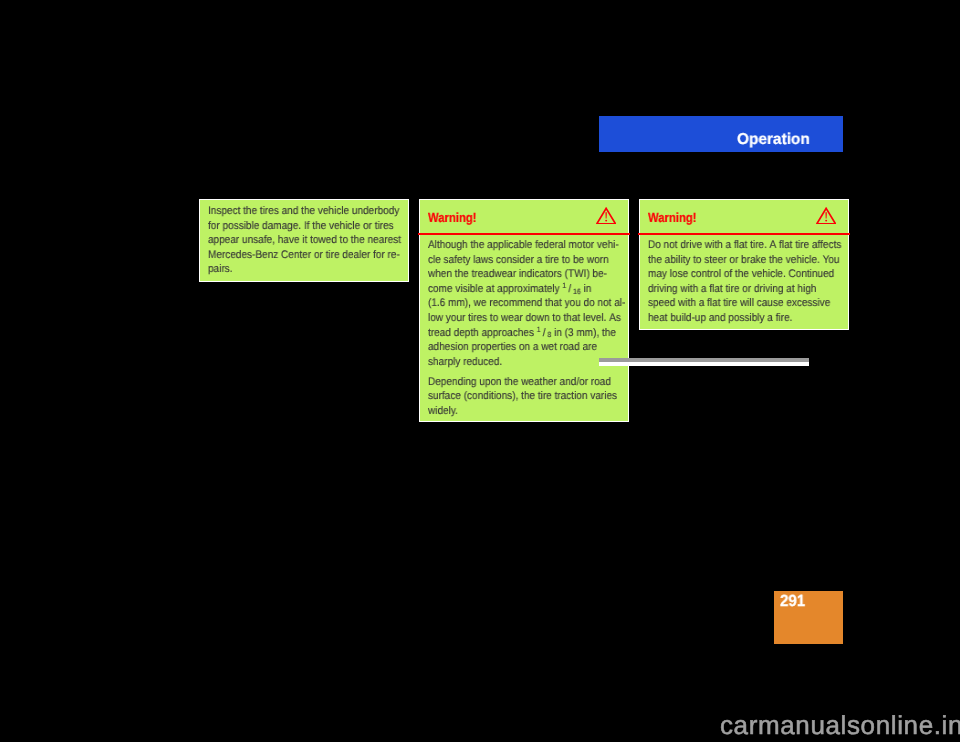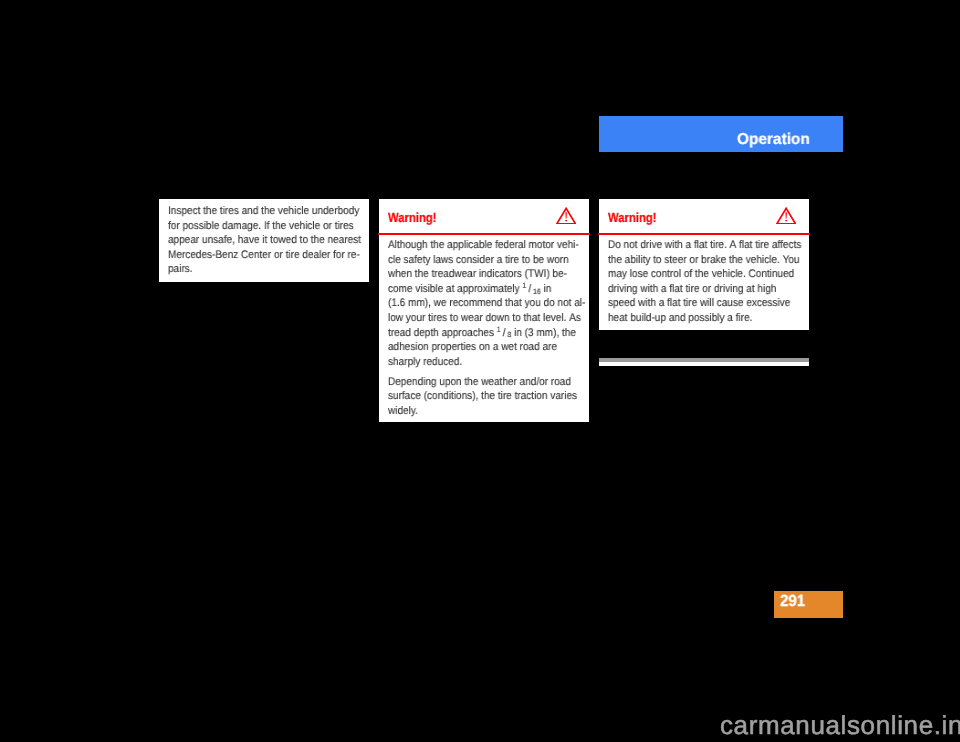--- a/index.html
+++ b/index.html
@@ -34,24 +34,25 @@
     font-weight: bold;
     transform: scaleX(0.975);
     transform-origin: 0 0;
     white-space: nowrap;
     -webkit-text-stroke: 0.22px #ffffff;
   }
 
   
   .box {
     position: absolute;
-    background: #ffffff;
+    background: #bef264;
     box-sizing: border-box;
     color: #373737;
     border: 1.3px solid #ffffff;
+    margin-left: 40px;
   }
   .col1 { left: 158.6px; top: 198.7px; width: 210.7px; height: 83.4px; }
   .col2 { left: 378.6px; top: 198.7px; width: 210.7px; height: 223.4px; }
   .col3 { left: 598.6px; top: 198.7px; width: 210.7px; height: 131.4px; }
 
   .body-text {
     will-change: transform;
     position: absolute;
     left: 8.1px;
     width: 215px;
@@ -105,21 +106,21 @@
     left: 599px; top: 358px;
     width: 210px; height: 8px;
   }
   .rule .g { height: 4px; background: #9b9b9b; }
   .rule .w { height: 4px; background: #ffffff; }
 
   
   .pagenum {
     position: absolute;
     left: 773.7px; top: 590.8px;
-    width: 69.4px; height: 27px;
+    width: 69.4px; height: 53px;
     background: #e4872b;
   }
   .pagenum span {
     will-change: transform;
     position: absolute;
     left: 5.9px; top: 2.5px;
     color: #ffffff;
     font-size: 16.3px;
     line-height: 16.3px;
     font-weight: bold;
@@ -143,21 +144,21 @@
 
   sup.f, sub.f { font-size: 0.70em; line-height: 0; position: relative; }
   sup.f { top: -0.50em; vertical-align: baseline; margin-right: 0.30em; }
   sub.f { top: 0.234em; vertical-align: baseline; margin-left: 0.26em; }
 </style>
 </head>
 <body>
 
 <div class="page">
 
-  <div class="section-header" style="background: #3b82f6;">
+  <div class="section-header" style="background: #1d4ed8;">
     <div class="label">Operation</div>
   </div>
 
   <div class="box col1">
     <div class="body-text">
         <p>
           <span class="ln">Inspect&nbsp;the&nbsp;tires&nbsp;and&nbsp;the&nbsp;vehicle&nbsp;underbody</span>
           <span class="ln">for&nbsp;possible&nbsp;damage.&nbsp;If&nbsp;the&nbsp;vehicle&nbsp;or&nbsp;tires</span>
           <span class="ln">appear&nbsp;unsafe,&nbsp;have&nbsp;it&nbsp;towed&nbsp;to&nbsp;the&nbsp;nearest</span>
           <span class="ln">Mercedes-Benz&nbsp;Center&nbsp;or&nbsp;tire&nbsp;dealer&nbsp;for&nbsp;re-</span>

